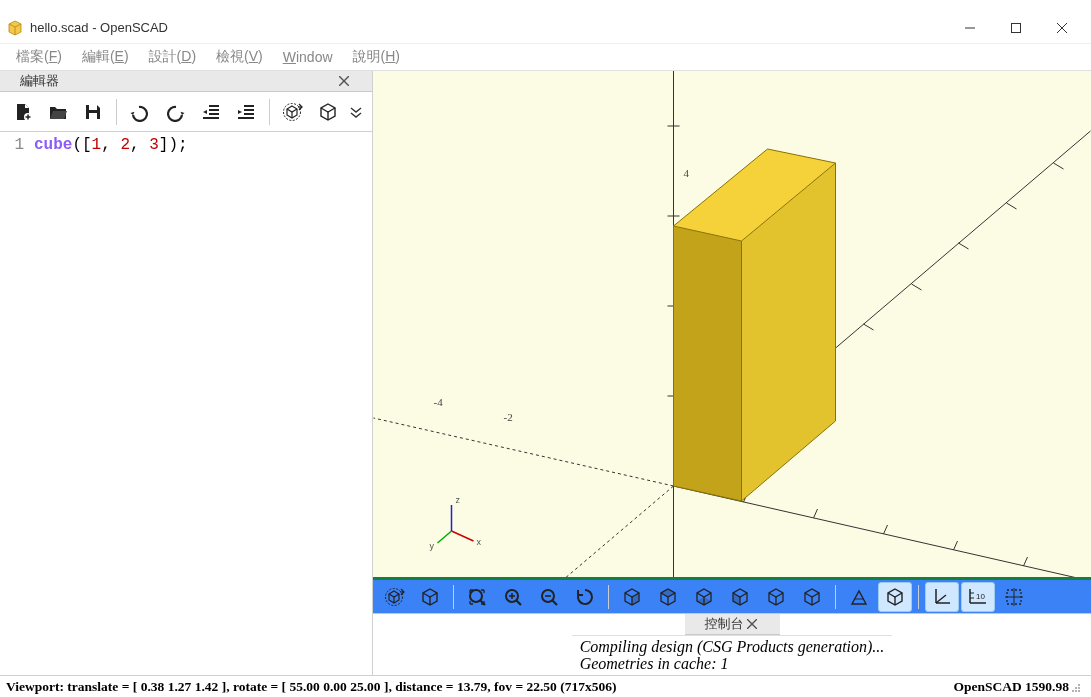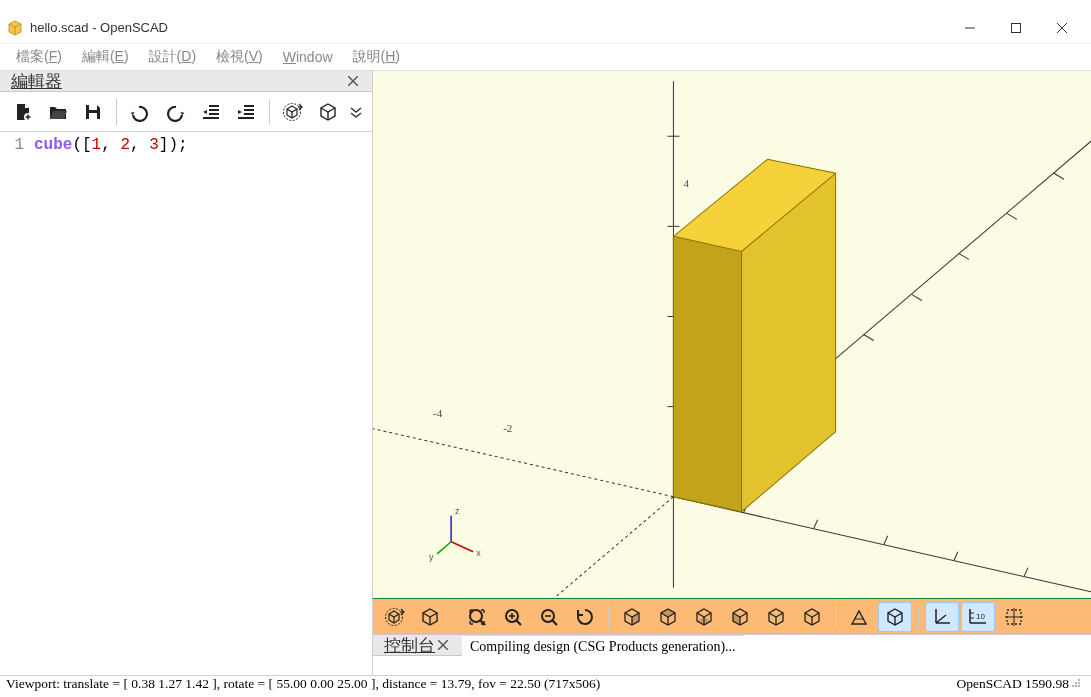--- a/index.html
+++ b/index.html
@@ -52,24 +52,23 @@
   display: flex;
   flex-direction: column;
   border-right: 1px solid #d0d0d0;
 }
 .pane-header {
   height: 21px;
   background: #e9e9e9;
   border-bottom: 1px solid #c9c9c9;
   display: flex;
   align-items: center;
-  padding: 0 11px;
-  font-size: 17px;
+  padding: 0 20px;
+  font-size: 13px;
   color: #333;
-  text-decoration: underline;
 }
 .pane-header .title { flex:1; }
 .pane-header .close { width:16px;height:16px;display:flex;align-items:center;justify-content:center;color:#555;font-weight:bold;cursor:pointer; }
 
 .editor-toolbar {
   height: 40px;
   display: flex;
   align-items: center;
   padding: 0 6px;
   gap: 2px;
@@ -118,59 +117,62 @@
 .viewport {
   flex:1;
   background:#fcfce5;
   position:relative;
   overflow:hidden;
 }
 .viewport svg { position:absolute; inset:0; width:100%; height:100%; }
 
 .view-toolbar {
   height: 36px;
-  background:#fdba74;
-  border-top:1px solid #15803d;
+  background:#3b82f6;
+  border-top:3px solid #15803d;
   display:flex;
   align-items:center;
   padding:0 4px;
   gap:2px;
 }
 .vt-btn {
   width:34px;height:30px;
   display:flex;align-items:center;justify-content:center;
   border-radius:3px;
   color:#222;
 }
 .vt-btn.active { background:#cfe8ff; border:1px solid #9ccaf0; }
 .vt-sep { width:1px;height:24px;background:#ccc;margin:0 4px; }
 
 .console-pane {
-  display:flex;flex-direction:row;
+  display:flex;flex-direction:column;
   border-top:1px solid #c9c9c9;
+  align-items:center;
 }
 .console-body {
   background:#fff;
   font-family: "Times New Roman", serif;
-  font-size: 14px;
+  font-size: 16px;
   padding: 2px 8px;
   height: 40px;
   border-top:1px solid #e0e0e0;
+  font-style:italic;
 }
 .console-body div { line-height: 17px; }
 
 .statusbar {
   height: 22px;
   border-top:1px solid #d0d0d0;
   display:flex;
-  align-items:flex-start;
+  align-items:center;
   font-family: "Times New Roman", serif;
   font-size: 13.5px;
   padding: 0 6px;
   color:#000;
+  font-weight:bold;
 }
 .statusbar .left { flex:1; }
 .statusbar .grip { width:16px;color:#888;text-align:right; }
 
 svg { display:block; }
 </style>
 </head>
 <body>
 
 <div class="titlebar">
@@ -511,20 +513,21 @@
         <div class="title">控制台</div>
         <div class="close">
           <svg width="10" height="10" viewBox="0 0 10 10">
               <line x1="0" y1="0" x2="10" y2="10" stroke="#555" stroke-width="1.4"></line>
               <line x1="10" y1="0" x2="0" y2="10" stroke="#555" stroke-width="1.4"></line>
             </svg>
         </div>
       </div>
       <div class="console-body">
         <div>Compiling design (CSG Products generation)...</div>
+        <div>Geometries in cache: 1</div>
       </div>
     </div>
   </div>
 </div>
 
 <div class="statusbar">
   <div class="left">Viewport: translate = [ 0.38 1.27 1.42 ], rotate = [ 55.00 0.00 25.00 ], distance = 13.79, fov = 22.50 (717x506)</div>
   <div>OpenSCAD 1590.98</div>
   <div class="grip">
     <svg width="12" height="12" viewBox="0 0 12 12">

